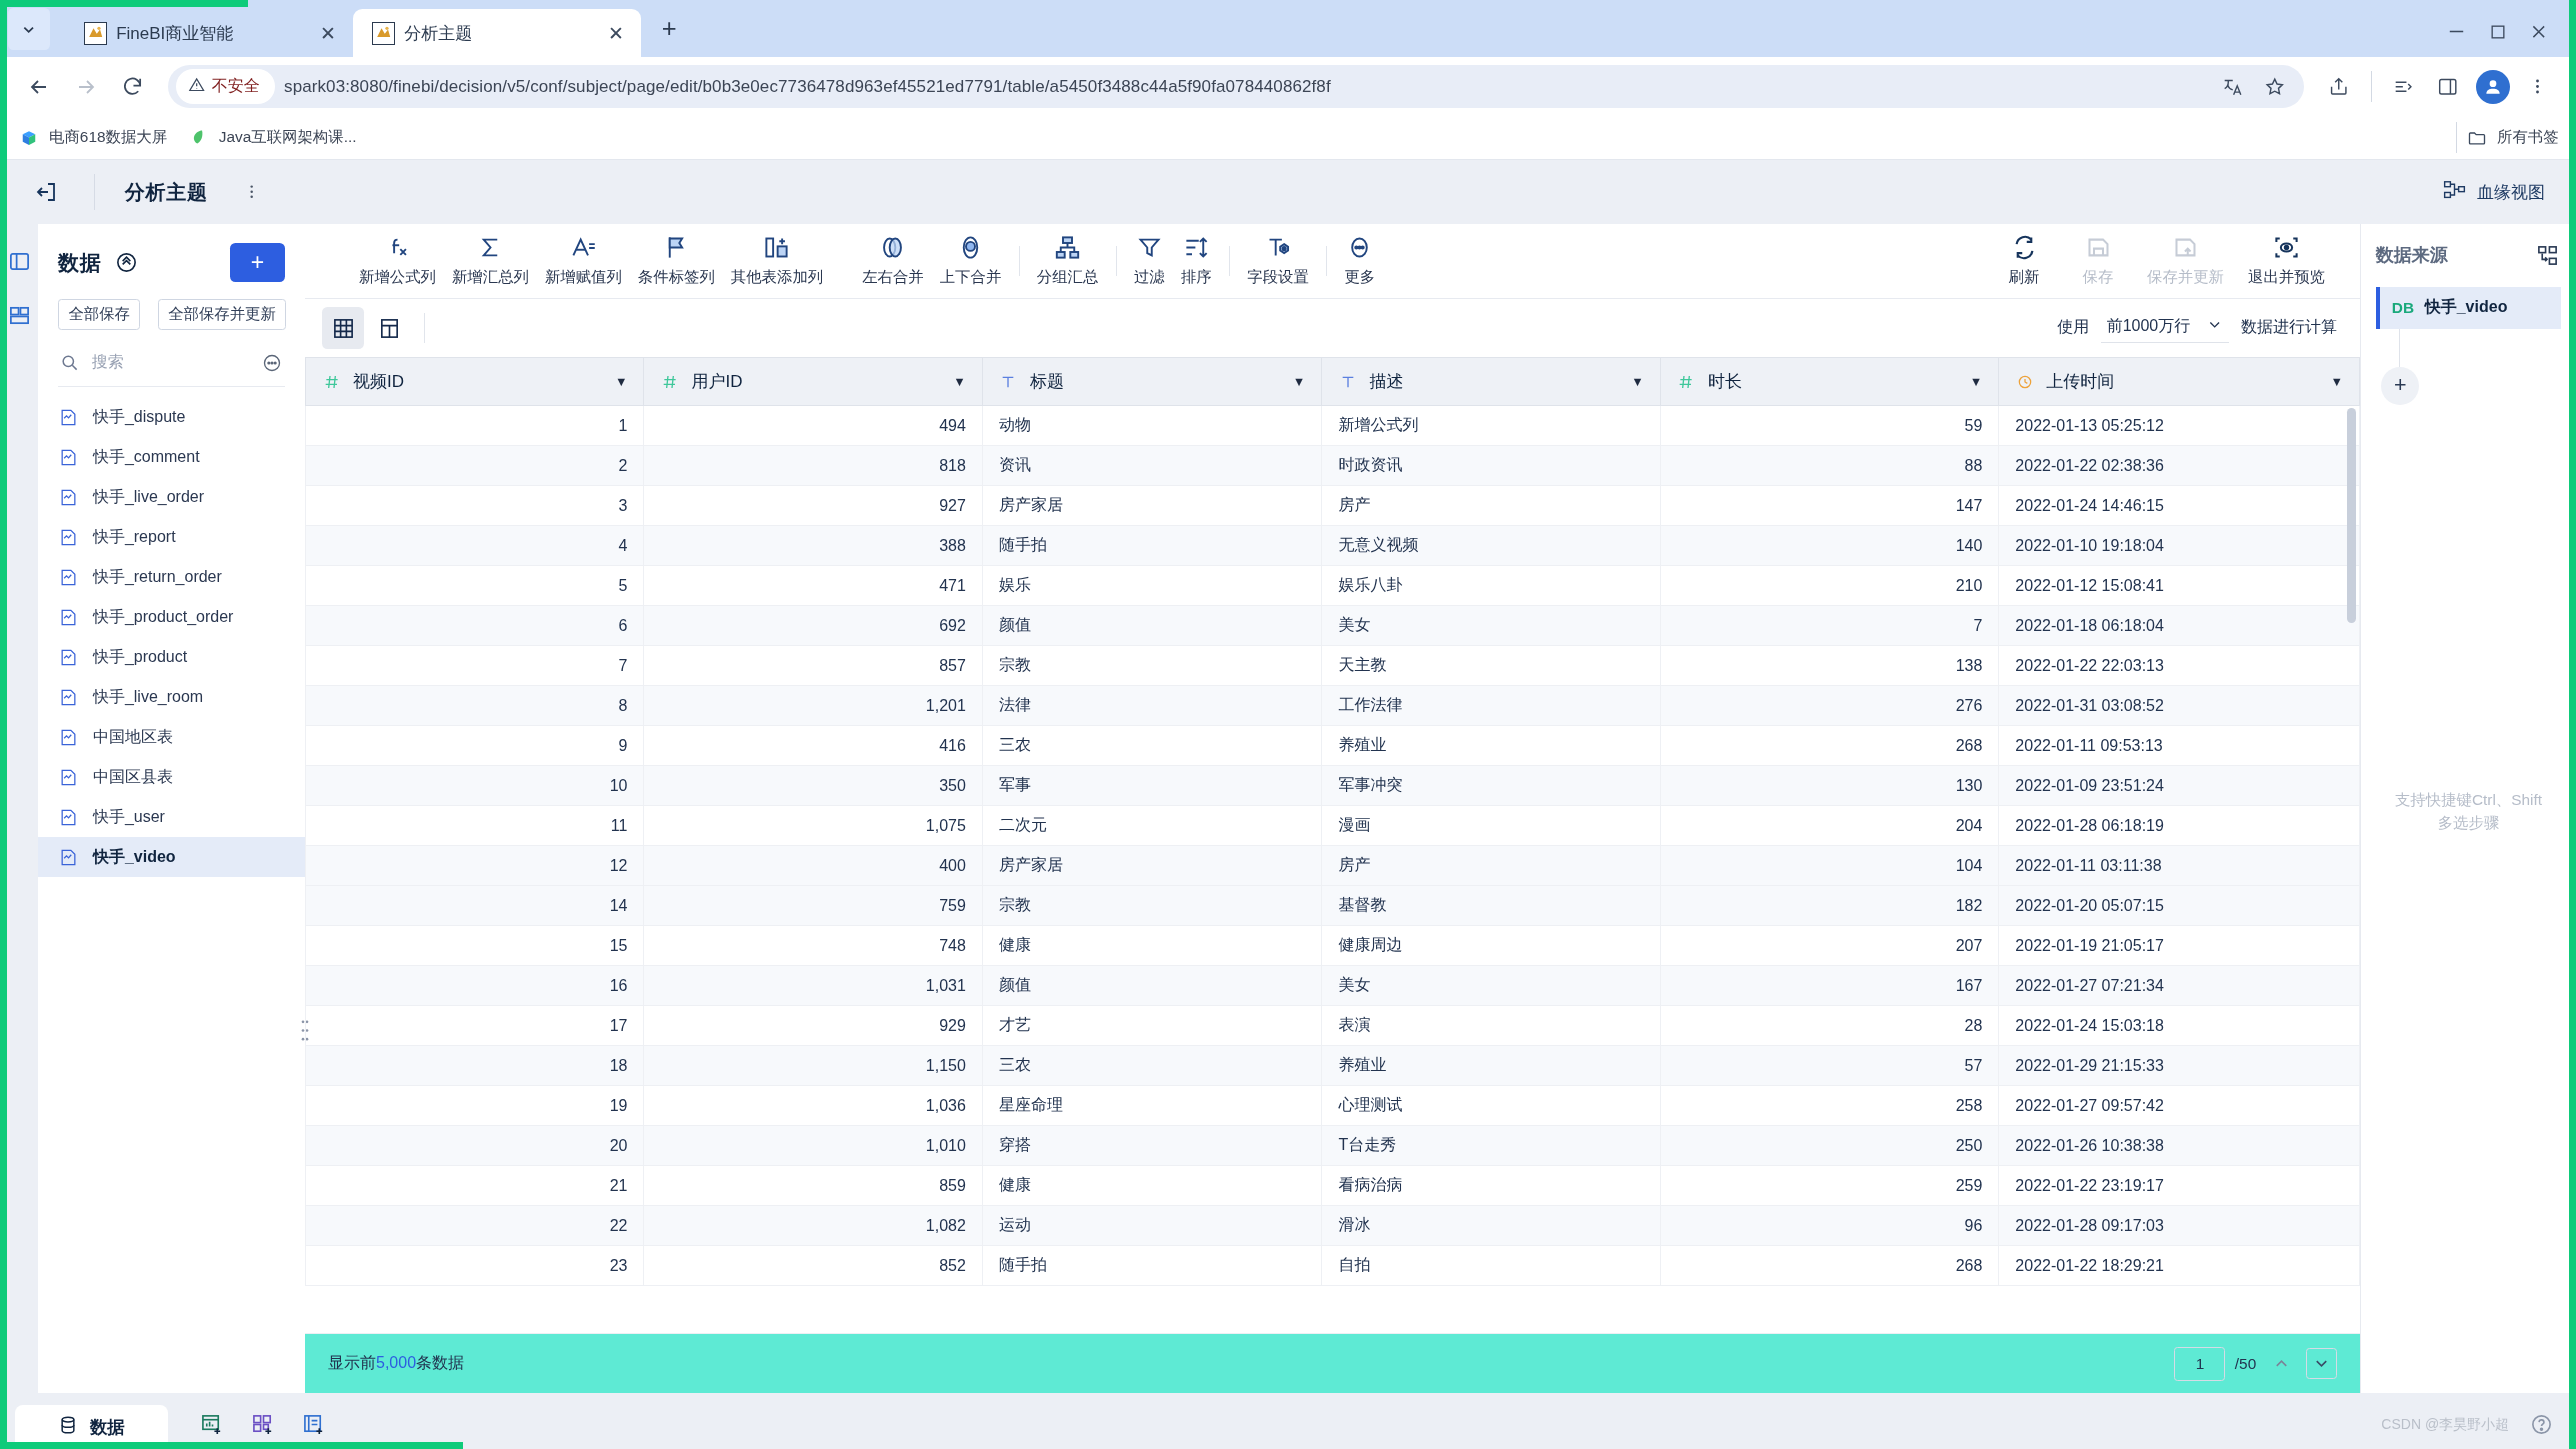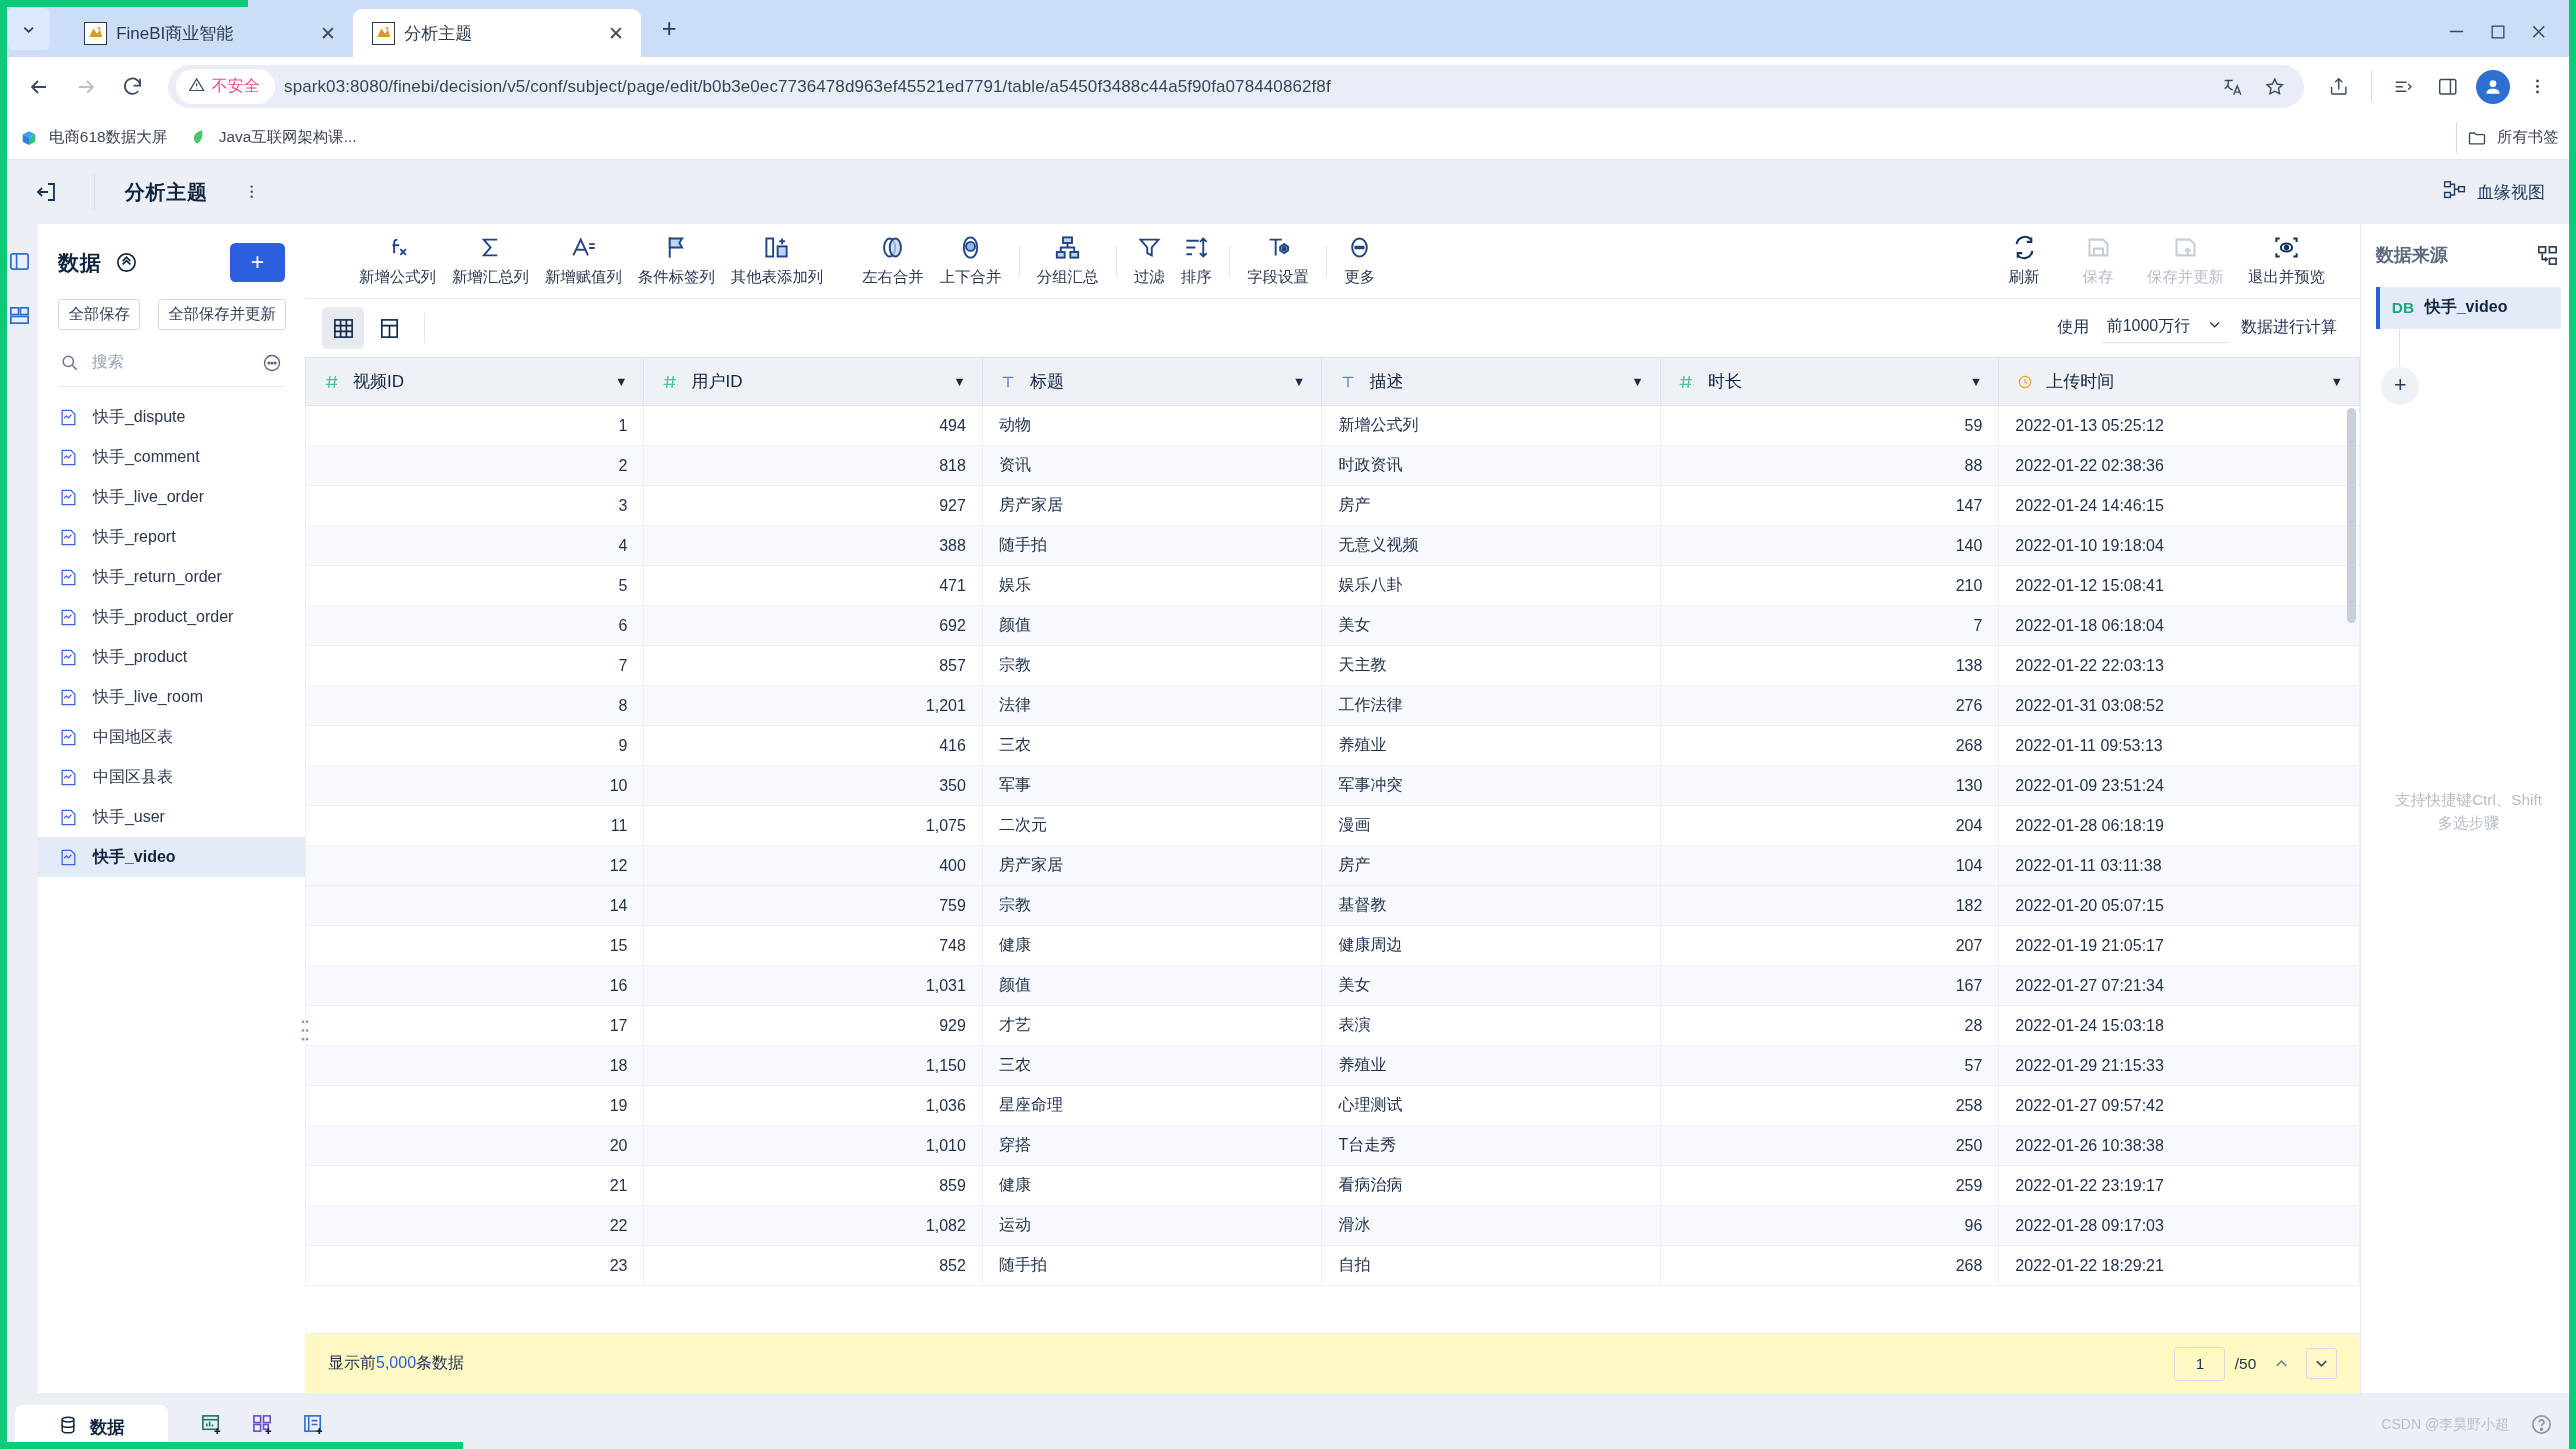--- a/index.html
+++ b/index.html
@@ -53,21 +53,21 @@
   .navbtn { width: 43px; height: 43px; display: flex; align-items: center; justify-content: center;
             font-size: 23px; color: #3c4a5e; border-radius: 50%; }
   .navbtn.disabled { color: #b9c0cb; }
   .omnibox {
     flex: 1 1 auto; height: 43px; background: #e8edf7; border-radius: 23px;
     display: flex; align-items: center; padding: 0 6.7px 0 8px; margin: 0 9.4px; gap: 9.4px;
     position: relative;
   }
   .secchip {
     height: 35px; border-radius: 17.4px; background: #ffffff; display: flex; align-items: center;
-    gap: 6.7px; padding: 0 14.8px 0 12px; font-size: 16px; color: #ec4899; white-space: nowrap; justify-content: space-between;
+    gap: 6.7px; padding: 0 14.8px 0 12px; font-size: 16px; color: #7f1d1d; white-space: nowrap; justify-content: space-between;
   }
   .url { font-size: 17px; color: #3c4555; white-space: nowrap; overflow: hidden; letter-spacing: 0.1px; }
   .omni-right { margin-left: auto; display: flex; align-items: center; gap: 6.7px; padding-right: 5.4px; }
   .omni-ic { width: 35px; height: 35px; display:flex; align-items:center; justify-content:center;
              color:#3c4a5e; }
   .toolbar-right { display: flex; align-items: center; gap: 2.7px; }
   .tb-ic { width: 42px; height: 42px; display:flex; align-items:center; justify-content:center; color:#3c4a5e; border-radius: 50%; }
   .vsep { width: 1.3px; height: 31px; background: #d3d9e3; margin: 0 8px; }
   .avatar { width: 34px; height: 34px; border-radius: 50%; background: #2f6fd0; display:flex; align-items:center;
             justify-content:center; color:#fff; }
@@ -169,21 +169,21 @@
     white-space: nowrap; overflow: hidden;
   }
   td.num { text-align: right; }
   td.idx { text-align: right; color:#22334f; }
   tr.alt td { background: #f7f9fc; }
 
   .tbl-scroll { position: absolute; right: 4px; top: 51px; width: 9.4px; height: 215px;
                 background:#c8cfdb; border-radius: 5.4px; }
 
   .footbar {
-    height: 60px; background:#fef9c3; display:flex; align-items:center; padding: 0 23px 0 23px;
+    height: 60px; background:#5eead4; display:flex; align-items:center; padding: 0 23px 0 23px;
     border-top: 0.7px solid #eceff4; flex: 0 0 auto; font-size: 16px; color:#22334f;
   }
   .blue { color: #2d5ee0; }
   .pager { margin-left:auto; display:flex; align-items:center; gap: 9.4px; }
   .pg-in { width: 51px; height: 34px; border: 0.7px solid #d5dbe5; border-radius: 3.4px; display:flex;
            align-items:center; justify-content:center; font-size: 15.4px; }
   .pg-tot { font-size: 15.4px; color:#22334f; }
   .pg-btn { width: 31px; height: 31px; display:flex; align-items:center; justify-content:center; color:#7a8497; }
   .pg-btn.box { border:0.7px solid #d5dbe5; border-radius:3.4px; color:#3a4a66;}
 

